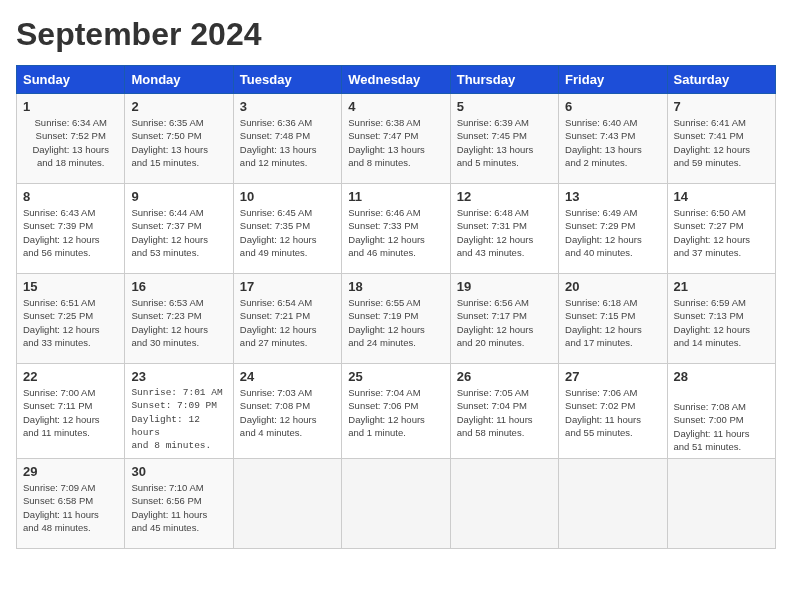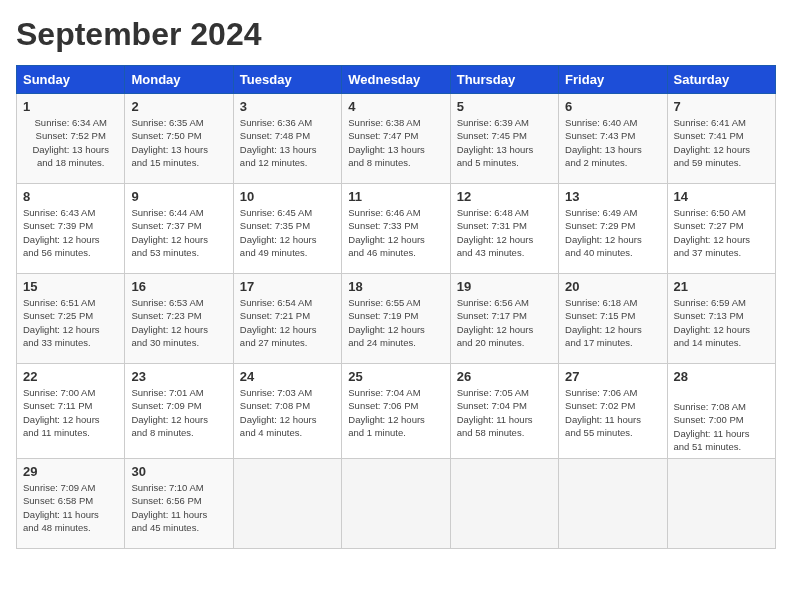--- a/index.html
+++ b/index.html
@@ -263,21 +263,21 @@
       <tr>
         <td>
           <span class="day-num">22</span>
           <div class="cell-text" style="white-space: pre-line;">Sunrise: 7:00 AM
 Sunset: 7:11 PM
 Daylight: 12 hours
 and 11 minutes.</div>
         </td>
         <td>
           <span class="day-num">23</span>
-          <div class="cell-text" style="white-space: pre-line;">Sunrise: 7:01 AM
+          <div class="cell-text" style="white-space: pre-line; font-family: Liberation Mono, monospace;">Sunrise: 7:01 AM
 Sunset: 7:09 PM
 Daylight: 12 hours
 and 8 minutes.</div>
         </td>
         <td>
           <span class="day-num">24</span>
           <div class="cell-text" style="white-space: pre-line;">Sunrise: 7:03 AM
 Sunset: 7:08 PM
 Daylight: 12 hours
 and 4 minutes.</div>

